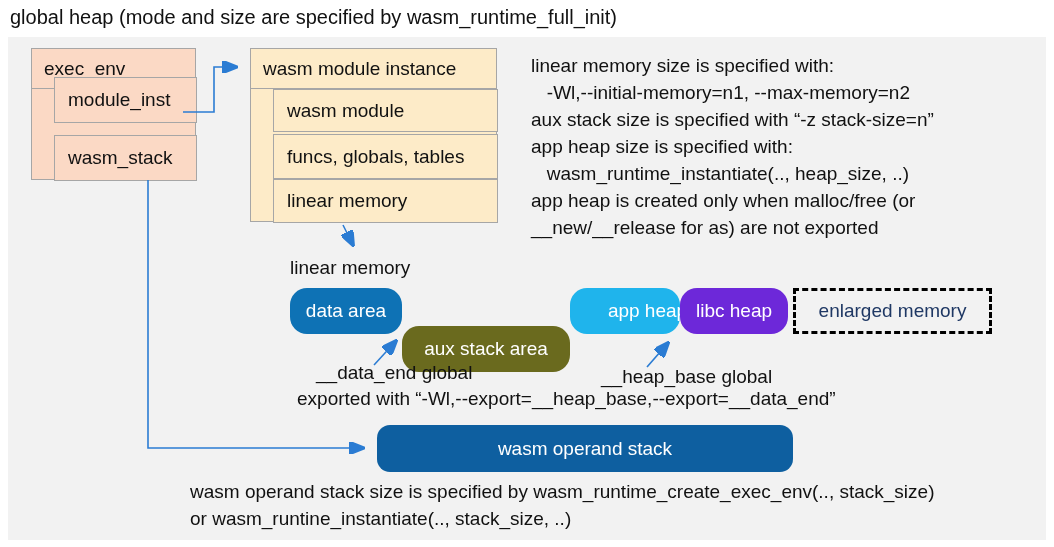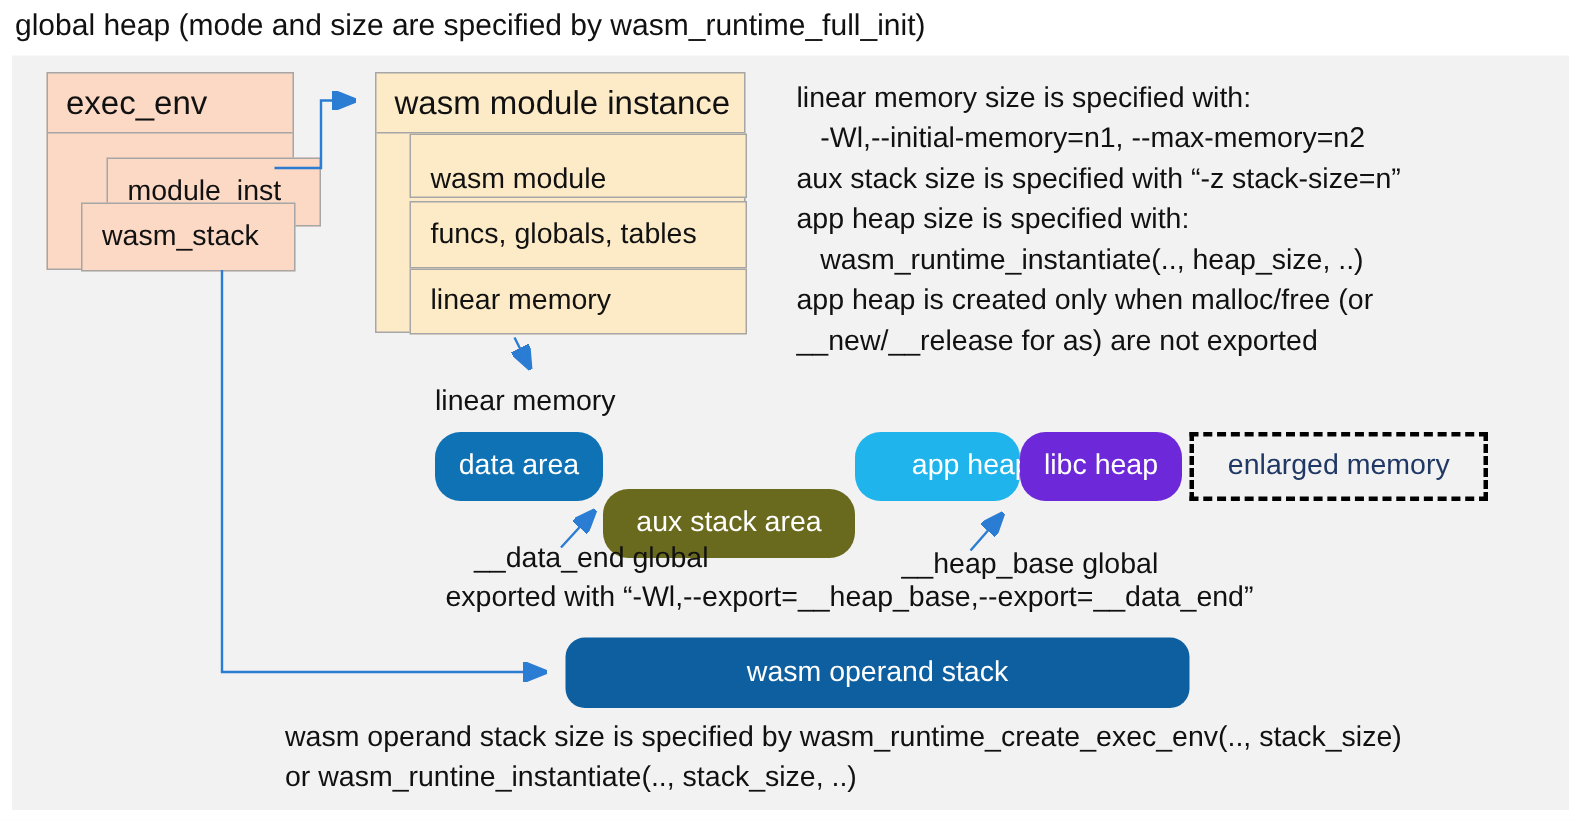--- a/index.html
+++ b/index.html
@@ -7,29 +7,29 @@
     position:relative;width:1054px;height:547px;overflow:hidden;
     font-family:"Liberation Sans",sans-serif;color:#111;background:#ffffff;
   }
   .abs{position:absolute;box-sizing:border-box;}
   #page-title{left:10px;top:6px;font-size:20px;white-space:pre;}
   #panel{left:8px;top:37px;width:1038px;height:503px;background:#f2f2f2;}
 
   
   .struct{border:1px solid #a6a6a6;}
   .struct .hdr{position:absolute;left:0;top:0;right:0;height:40px;border-bottom:1px solid #a6a6a6;
-    font-size:22px;line-height:39px;padding-left:12px;box-sizing:border-box;}
+    font-size:19px;line-height:39px;padding-left:12px;box-sizing:border-box;}
   .struct .row{position:absolute;border:1px solid #a6a6a6;font-size:19px;
     padding-left:13px;display:flex;align-items:center;box-sizing:border-box;}
   #exec-env{left:31px;top:48px;width:165px;height:132px;background:#fbd9c5;}
   #exec-env .row{left:22px;width:143px;height:46px;background:#fbd9c5;}
-  #exec-env .row.r0{top:56px;margin-left:17px;} #exec-env .row.r1{top:86px;}
+  #exec-env .row.r0{top:28px;} #exec-env .row.r1{top:86px;}
   #mod-inst{left:250px;top:48px;width:247px;height:174px;background:#fdebc8;}
   #mod-inst .row{left:22px;width:225px;background:#fdebc8;}
-  #mod-inst .row.r0{top:40px;height:43px;align-items:flex-end;} #mod-inst .row.r1{top:85px;height:45px;}
+  #mod-inst .row.r0{top:40px;height:43px;} #mod-inst .row.r1{top:85px;height:45px;}
   #mod-inst .row.r2{top:130px;height:44px;}
 
   
   #right-notes{left:531px;top:52px;width:505px;font-size:19px;line-height:27px;}
   #right-notes .line{white-space:pre;}
 
   
   #lm-label{left:290px;top:257px;font-size:19px;}
   .seg{top:288px;height:46px;display:flex;align-items:center;justify-content:center;
     color:#ffffff;font-size:19px;white-space:nowrap;border-radius:17px;}

